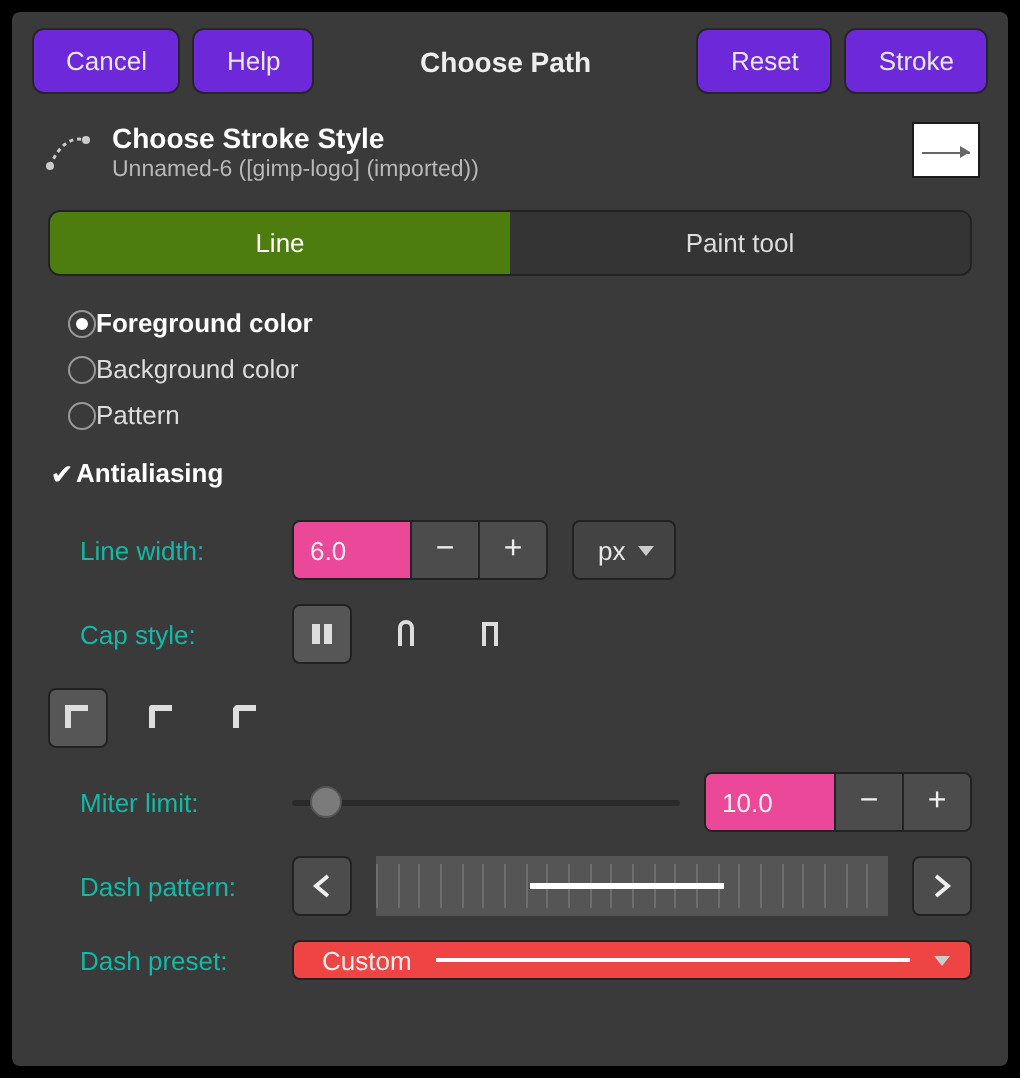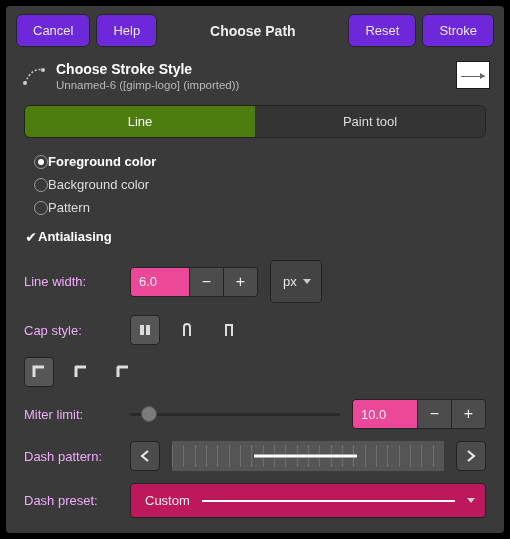--- a/index.html
+++ b/index.html
@@ -92,35 +92,35 @@
   .radio.checked::after{content:"";width:6px;height:6px;border-radius:50%;background:#fff;}
   .radio-label.bold, .check-label.bold { font-weight:700; color:#fff; }
   .radio-label { color:#ddd; }
   .check {
     width:14px;height:14px;display:flex;align-items:center;justify-content:center;
     color:#fff;font-size:14px;line-height:1;
   }
   .form-row {
     display:flex; align-items:center; gap:12px; padding:6px 0;
   }
-  .form-label { width:94px; color:#f0abfc; }
+  .form-label { width:94px; color:#14b8a6;margin-left:16px; }
   .spin {
     display:flex; border:1px solid #222; border-radius:4px; overflow:hidden; height:30px;
   }
   .spin-input {
     background:#ec4899; border:none; color:#eee; padding:0 8px; font-size:13px; outline:none;
   }
   .spin-input.w60{width:58px;}
   .spin-input.w66{width:64px;}
   .spin-btn {
     width:34px; background:#4c4c4c; border:none; border-left:1px solid #222;
     color:#eee; font-size:16px; cursor:pointer; display:flex;align-items:center;justify-content:center;
   }
   .unit-select {
-    height:43px; border:1px solid #222; border-radius:4px; background:#434343;
+    height:30px; border:1px solid #222; border-radius:4px; background:#434343;
     display:flex;align-items:center; gap:6px; padding:0 10px 0 12px; cursor:pointer;
   }
   .caret-down{width:0;height:0;border-left:4px solid transparent;border-right:4px solid transparent;border-top:5px solid #ccc;}
   .icon-btn-group{ display:flex; gap:12px; }
   .icon-btn {
     width:30px;height:30px;border:1px solid transparent;border-radius:4px;
     display:flex;align-items:center;justify-content:center;cursor:pointer;color:#ddd;
   }
   .icon-btn.sel { background:#565656; border-color:#222; }
   .slider-wrap { flex:1; display:flex; align-items:center; }
@@ -138,21 +138,21 @@
   .dash-canvas{
     flex:1;height:30px;background:#555;position:relative;overflow:hidden;
     display:flex;align-items:center;
   }
   .dash-ticks{
     position:absolute;top:4px;bottom:4px;left:0;right:0;display:flex;
   }
   .dash-ticks span{flex:1;border-left:1px solid #6e6e6e;}
   .dash-seg{position:absolute;top:50%;height:3px;transform:translateY(-50%);background:#fff;}
   .preset-select{
-    flex:1;height:35px;border:1px solid #222;border-radius:4px;background:#be185d;
+    flex:1;height:20px;border:1px solid #222;border-radius:4px;background:#ef4444;
     display:flex;align-items:center;padding:0 10px 0 14px;cursor:pointer;
   }
   .preset-label{flex:0 0 auto;color:#eee;}
   .preset-line{flex:1;margin:0 12px;height:0;border-top:2px solid #fff;}
 </style>
 </head>
 <body>
 
 <div class="window">
   <div class="titlebar">

